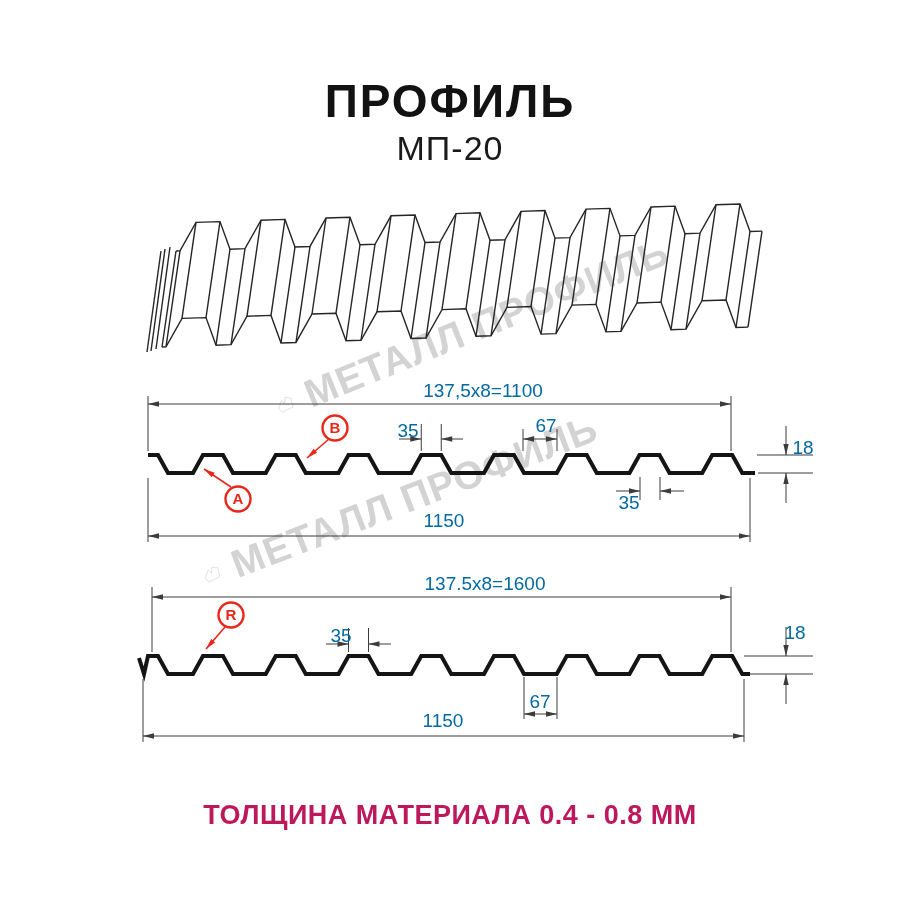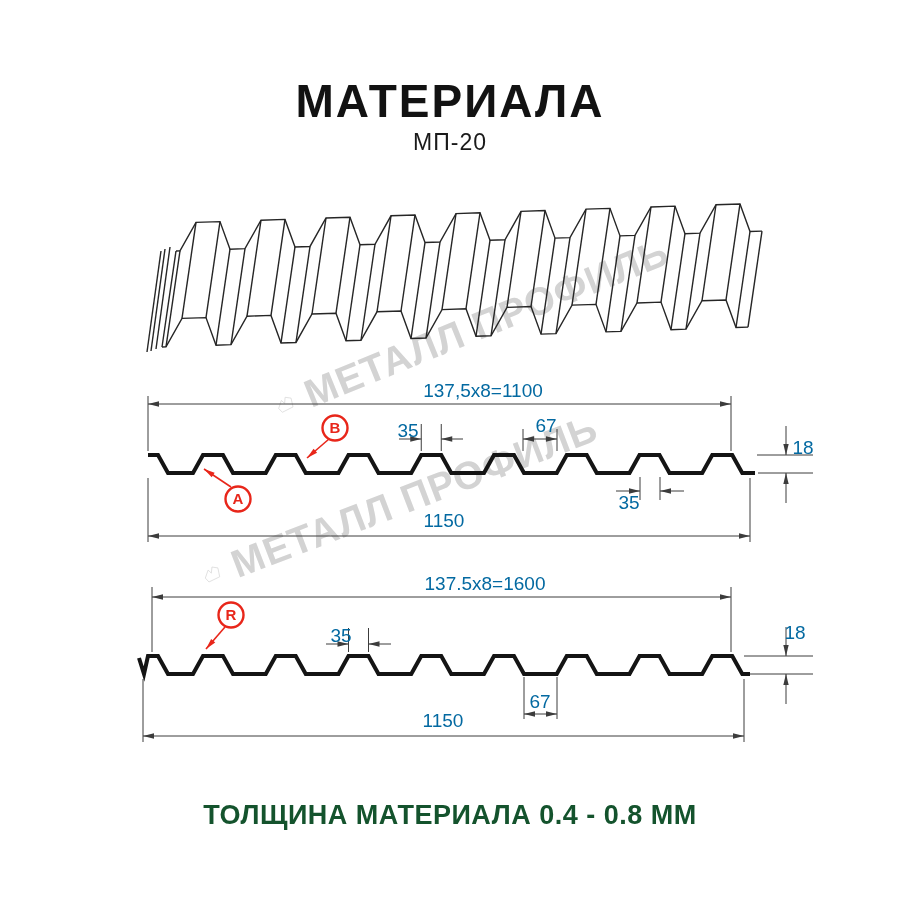--- a/index.html
+++ b/index.html
@@ -1,40 +1,40 @@
 <!DOCTYPE html>
 <html style="--red: #e8261a; --wm: #d3d3d3;"><head>
 <meta charset="utf-8">
 <style>
   html,body{margin:0;padding:0;background:#fff;}
   .page{position:relative;width:900px;height:900px;background:#ffffff;overflow:hidden;
         font-family:"Liberation Sans", sans-serif;}
   .title{position:absolute;top:74px;left:0;width:100%;text-align:center;
          font-size:46px;font-weight:bold;letter-spacing:2px;color:#121212;margin:0;}
   .subtitle{position:absolute;top:129px;left:0;width:100%;text-align:center;
-         font-size:23px;font-weight:500;letter-spacing:1px;color:#1a1a1a;}
+         font-size:34px;font-weight:500;letter-spacing:1px;color:#1a1a1a;}
   .footer-note{position:absolute;top:800px;left:0;width:100%;text-align:center;
-         font-size:27px;font-weight:bold;letter-spacing:0.5px;color:#14532d;}
+         font-size:27px;font-weight:bold;letter-spacing:0.5px;color:#be185d;}
   .wm{position:absolute;display:flex;align-items:center;gap:14px;z-index:1;
       color:var(--wm,#d3d3d3);white-space:nowrap;pointer-events:none;}
   .wm .wm-text{font-size:39px;font-weight:bold;letter-spacing:1px;}
   #wm1{left:262px;top:295px;width:420px;height:68px;transform:rotate(-22deg);}
   #wm2{left:190px;top:468px;width:420px;height:68px;transform:rotate(-21deg);}
   svg.draw{position:absolute;left:0;top:0;z-index:2;}
   .dim-label{position:absolute;z-index:3;font-size:19px;color:#0369a1;
              transform:translate(-50%,-50%);white-space:nowrap;}
   .marker-letter{position:absolute;z-index:4;font-size:15px;font-weight:bold;
              color:var(--red,#e8261a);transform:translate(-50%,-52%);}
 </style>
 </head>
 <body>
 
 <div class="page">
 
-  <h1 class="title">МАТЕРИАЛА</h1>
+  <h1 class="title">ПРОФИЛЬ</h1>
   <div class="subtitle">МП-20</div>
 
   <div class="wm" id="wm1">
     <svg width="66" height="56" viewBox="0 0 70 58">
       <polygon points="4,34 26,8 34,24 45,2 66,14 60,50 12,54" fill="none" stroke="currentColor" stroke-width="2.5"></polygon>
     </svg>
     <span class="wm-text">МЕТАЛЛ ПРОФИЛЬ</span>
   </div>
   <div class="wm" id="wm2">
     <svg width="66" height="56" viewBox="0 0 70 58">

